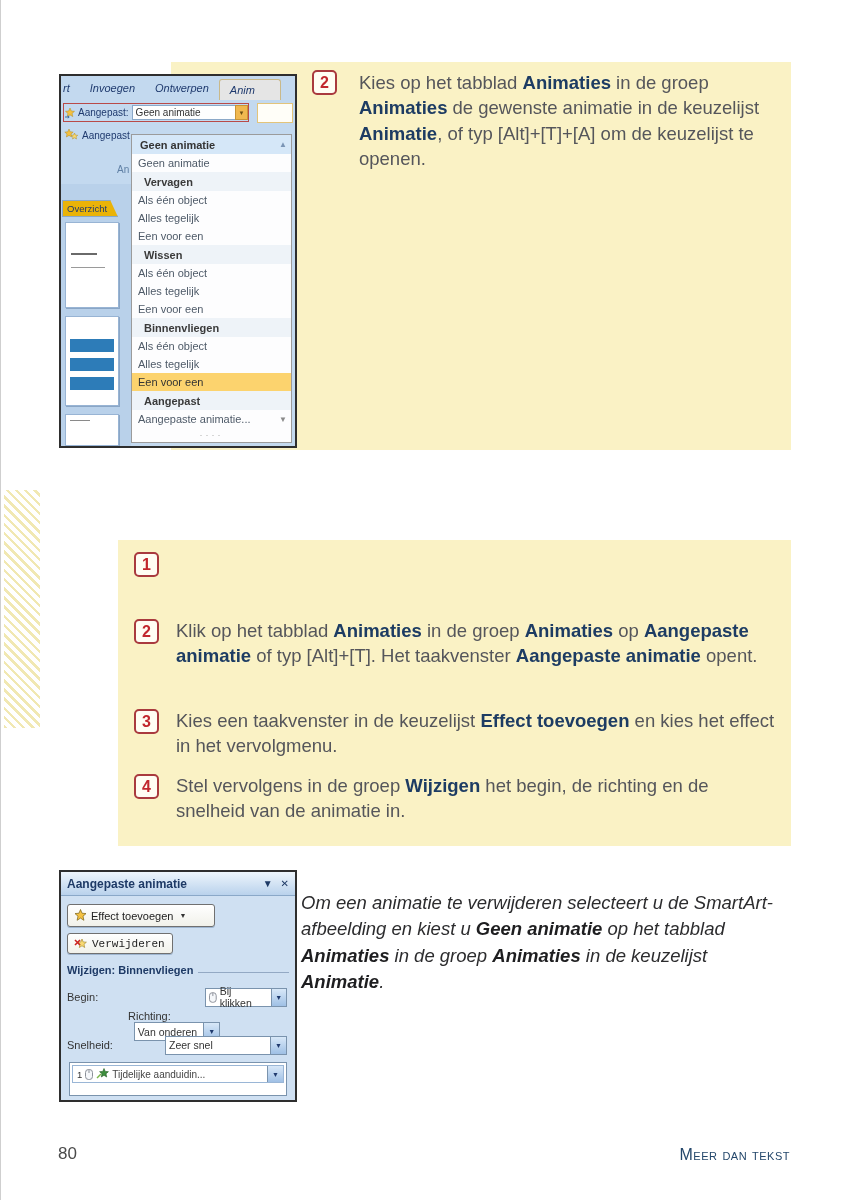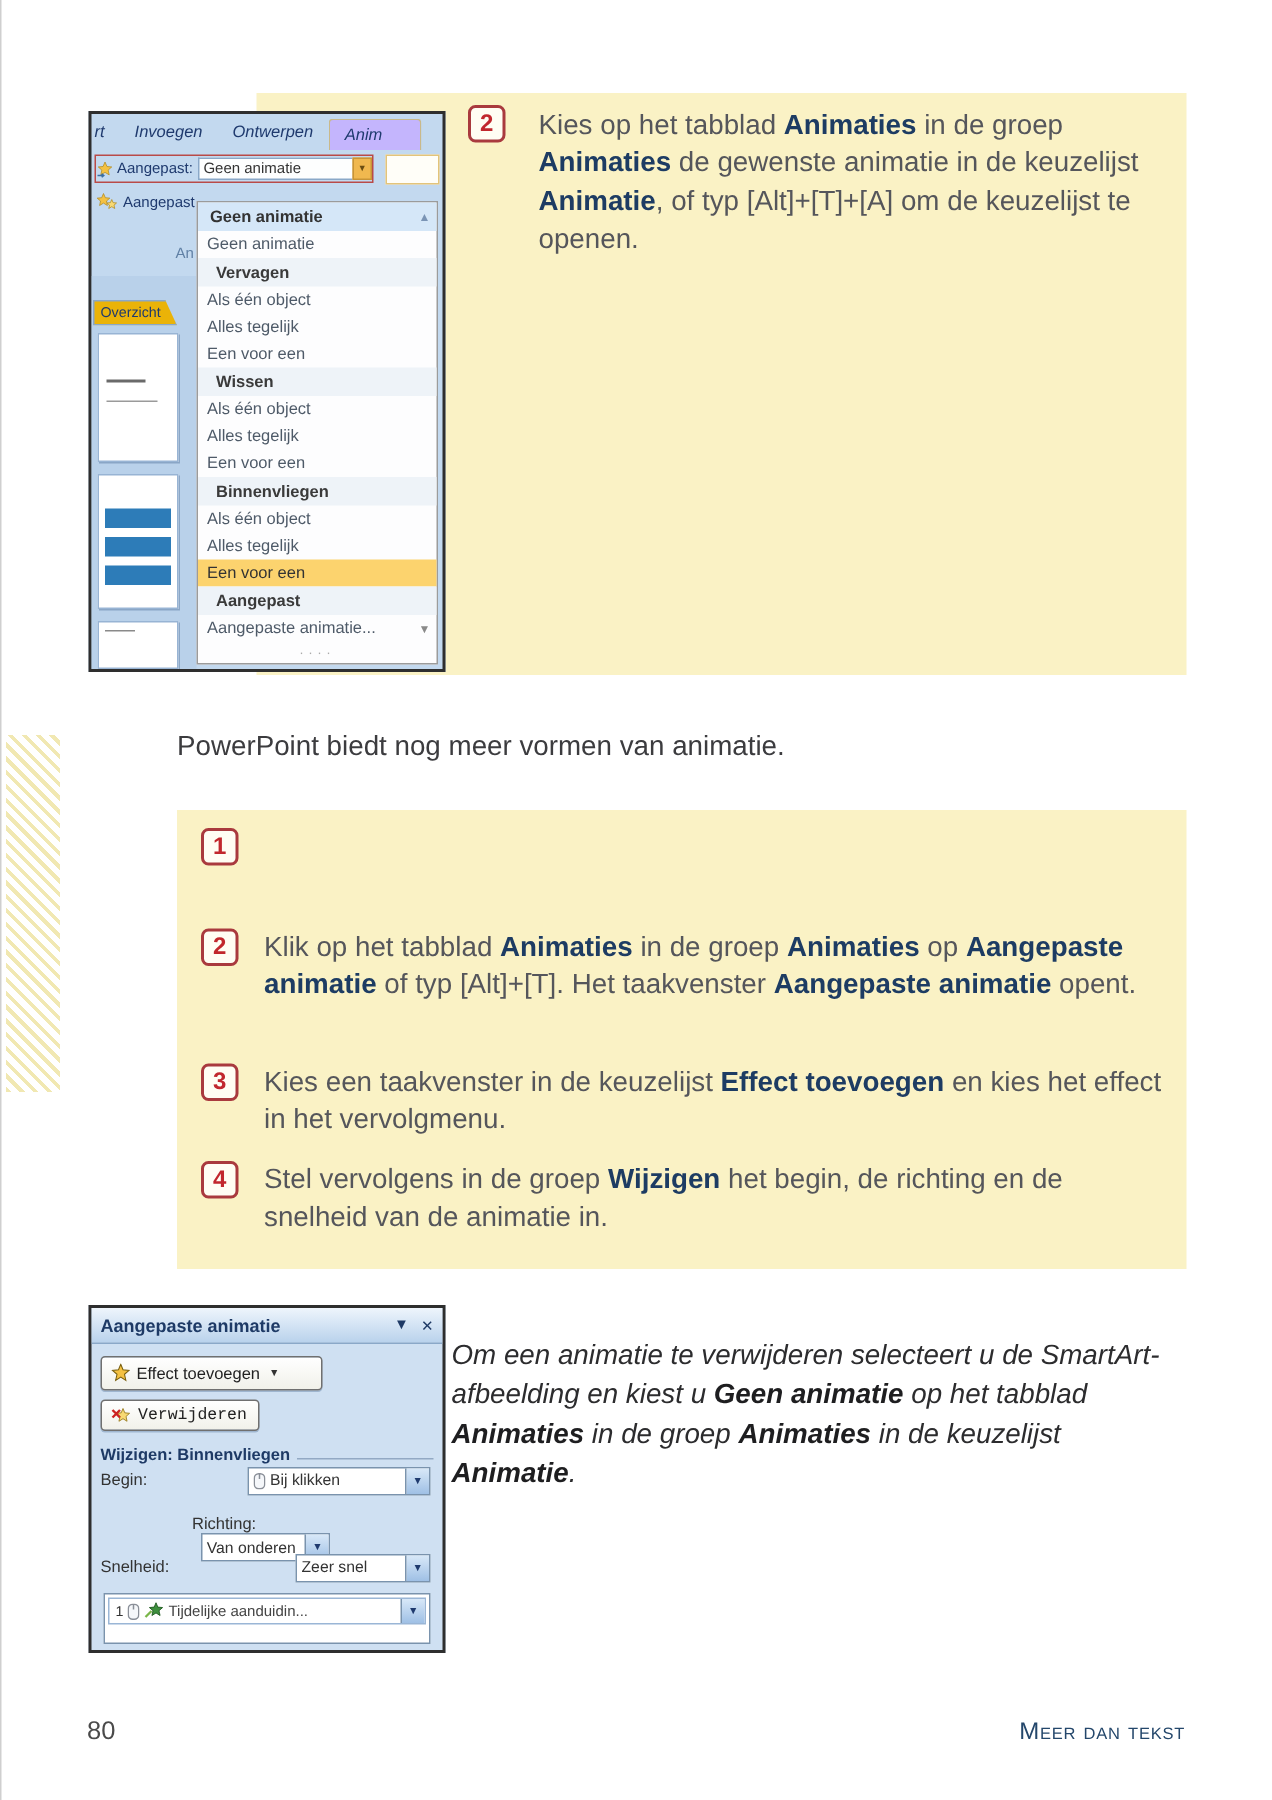--- a/index.html
+++ b/index.html
@@ -44,21 +44,21 @@
   }
 
   
   #shot-ribbon{
     position:absolute;left:58px;top:74px;width:238px;height:374px;
     border:2px solid #2e2e2e;background:var(--ribbon-blue);z-index:2;overflow:hidden;
   }
   .tabs-row{position:absolute;left:0;top:0;width:100%;height:24px;display:flex;align-items:center;}
   .rtab{font-size:11px;color:#1f3a6e;padding:0 10px;white-space:nowrap;font-style:italic;}
   .rtab.active{
-    background:#c4b5fd;border:1px solid #c9b98a;border-bottom:none;
+    background:#e5e5e5;border:1px solid #c9b98a;border-bottom:none;
     border-radius:3px 3px 0 0;height:21px;margin-top:3px;display:flex;align-items:center;min-width:62px;
   }
   .combo-row{position:absolute;left:2px;top:27px;width:186px;height:19px;
     border:1px solid #b94a48;display:flex;align-items:center;background:var(--ribbon-blue);}
   .combo-label{font-size:10px;color:#1f3a6e;white-space:nowrap;margin:0 3px 0 2px;}
   .combo-value{flex:1;height:15px;background:#fdfefe;border:1px solid #8aa8c8;border-right:none;
     font-size:10px;color:#333;padding:1px 0 0 3px;white-space:nowrap;overflow:hidden;}
   .combo-btn{width:13px;height:15px;background:#f0b84f;border:1px solid #c89436;
     font-size:6px;color:#6b4e12;display:flex;align-items:center;justify-content:center;}
   .gallery-frag{position:absolute;left:196px;top:27px;width:36px;height:20px;background:#fffef8;border:1px solid #e3c47a;}
@@ -243,21 +243,20 @@
           <span>Aangepast</span>
         </div>
       <div class="mrow">
         <span>Aangepaste animatie...</span>
         <span class="m-arrow gray">▼</span>
       </div>
       <div class="menu-grip">····</div>
     </div>
   </div>
 
-  <div id="intro-line">PowerPoint biedt nog meer vormen van animatie.</div>
 
   <div id="hatch"></div>
 
   <div class="ybox" id="ybox-steps">
     <div class="badge" style="left:16px;top:12px;">1</div>
 
     <div class="badge" style="left:16px;top:79px;">2</div>
     <div class="body-text" style="position:absolute;left:58px;top:78px;width:600px;"><span>Klik op het tabblad </span><span class="b">Animaties</span><span> in de groep </span><span class="b">Animaties</span><span> op </span><span class="b">Aangepaste animatie</span><span> of typ [Alt]+[T]. Het taakvenster </span><span class="b">Aangepaste animatie</span><span> opent.</span></div>
 
     <div class="badge" style="left:16px;top:169px;">3</div>
@@ -288,21 +287,21 @@
         <path d="M1 2 L6 7 M6 2 L1 7" stroke="#c22" stroke-width="1.6"></path>
       </svg>
       <span>Verwijderen</span>
     </div>
 
     <div class="pane-section">
       <span class="t">Wijzigen: Binnenvliegen</span>
       <span class="ln"></span>
     </div>
 
-    <div class="fieldrow" style="top:105px;">
+    <div class="fieldrow" style="top:115px;gap:40px;">
       <span class="lbl">Begin:</span>
       <span class="dropdown">
         <svg width="8" height="11" viewBox="0 0 8 11">
           <rect x="0.5" y="0.5" width="7" height="10" rx="3" fill="#f5f7fa" stroke="#8a8f98"></rect>
           <line x1="4" y1="0.5" x2="4" y2="4" stroke="#8a8f98"></line>
         </svg>
         <span>Bij klikken</span>
         <span class="spacer"></span>
         <span class="dd-btn">▼</span>
       </span>
@@ -310,21 +309,21 @@
 
     <div class="fieldrow" style="top:138px;flex-direction:column;">
       <span class="lbl">Richting:</span>
       <span class="dropdown">
         <span>Van onderen</span>
         <span class="spacer"></span>
         <span class="dd-btn">▼</span>
       </span>
     </div>
 
-    <div class="fieldrow" style="top:163px;gap:32px;">
+    <div class="fieldrow" style="top:163px;">
       <span class="lbl">Snelheid:</span>
       <span class="dropdown">
         <span>Zeer snel</span>
         <span class="spacer"></span>
         <span class="dd-btn">▼</span>
       </span>
     </div>
 
     <div class="anim-list">
       <div class="anim-item">

